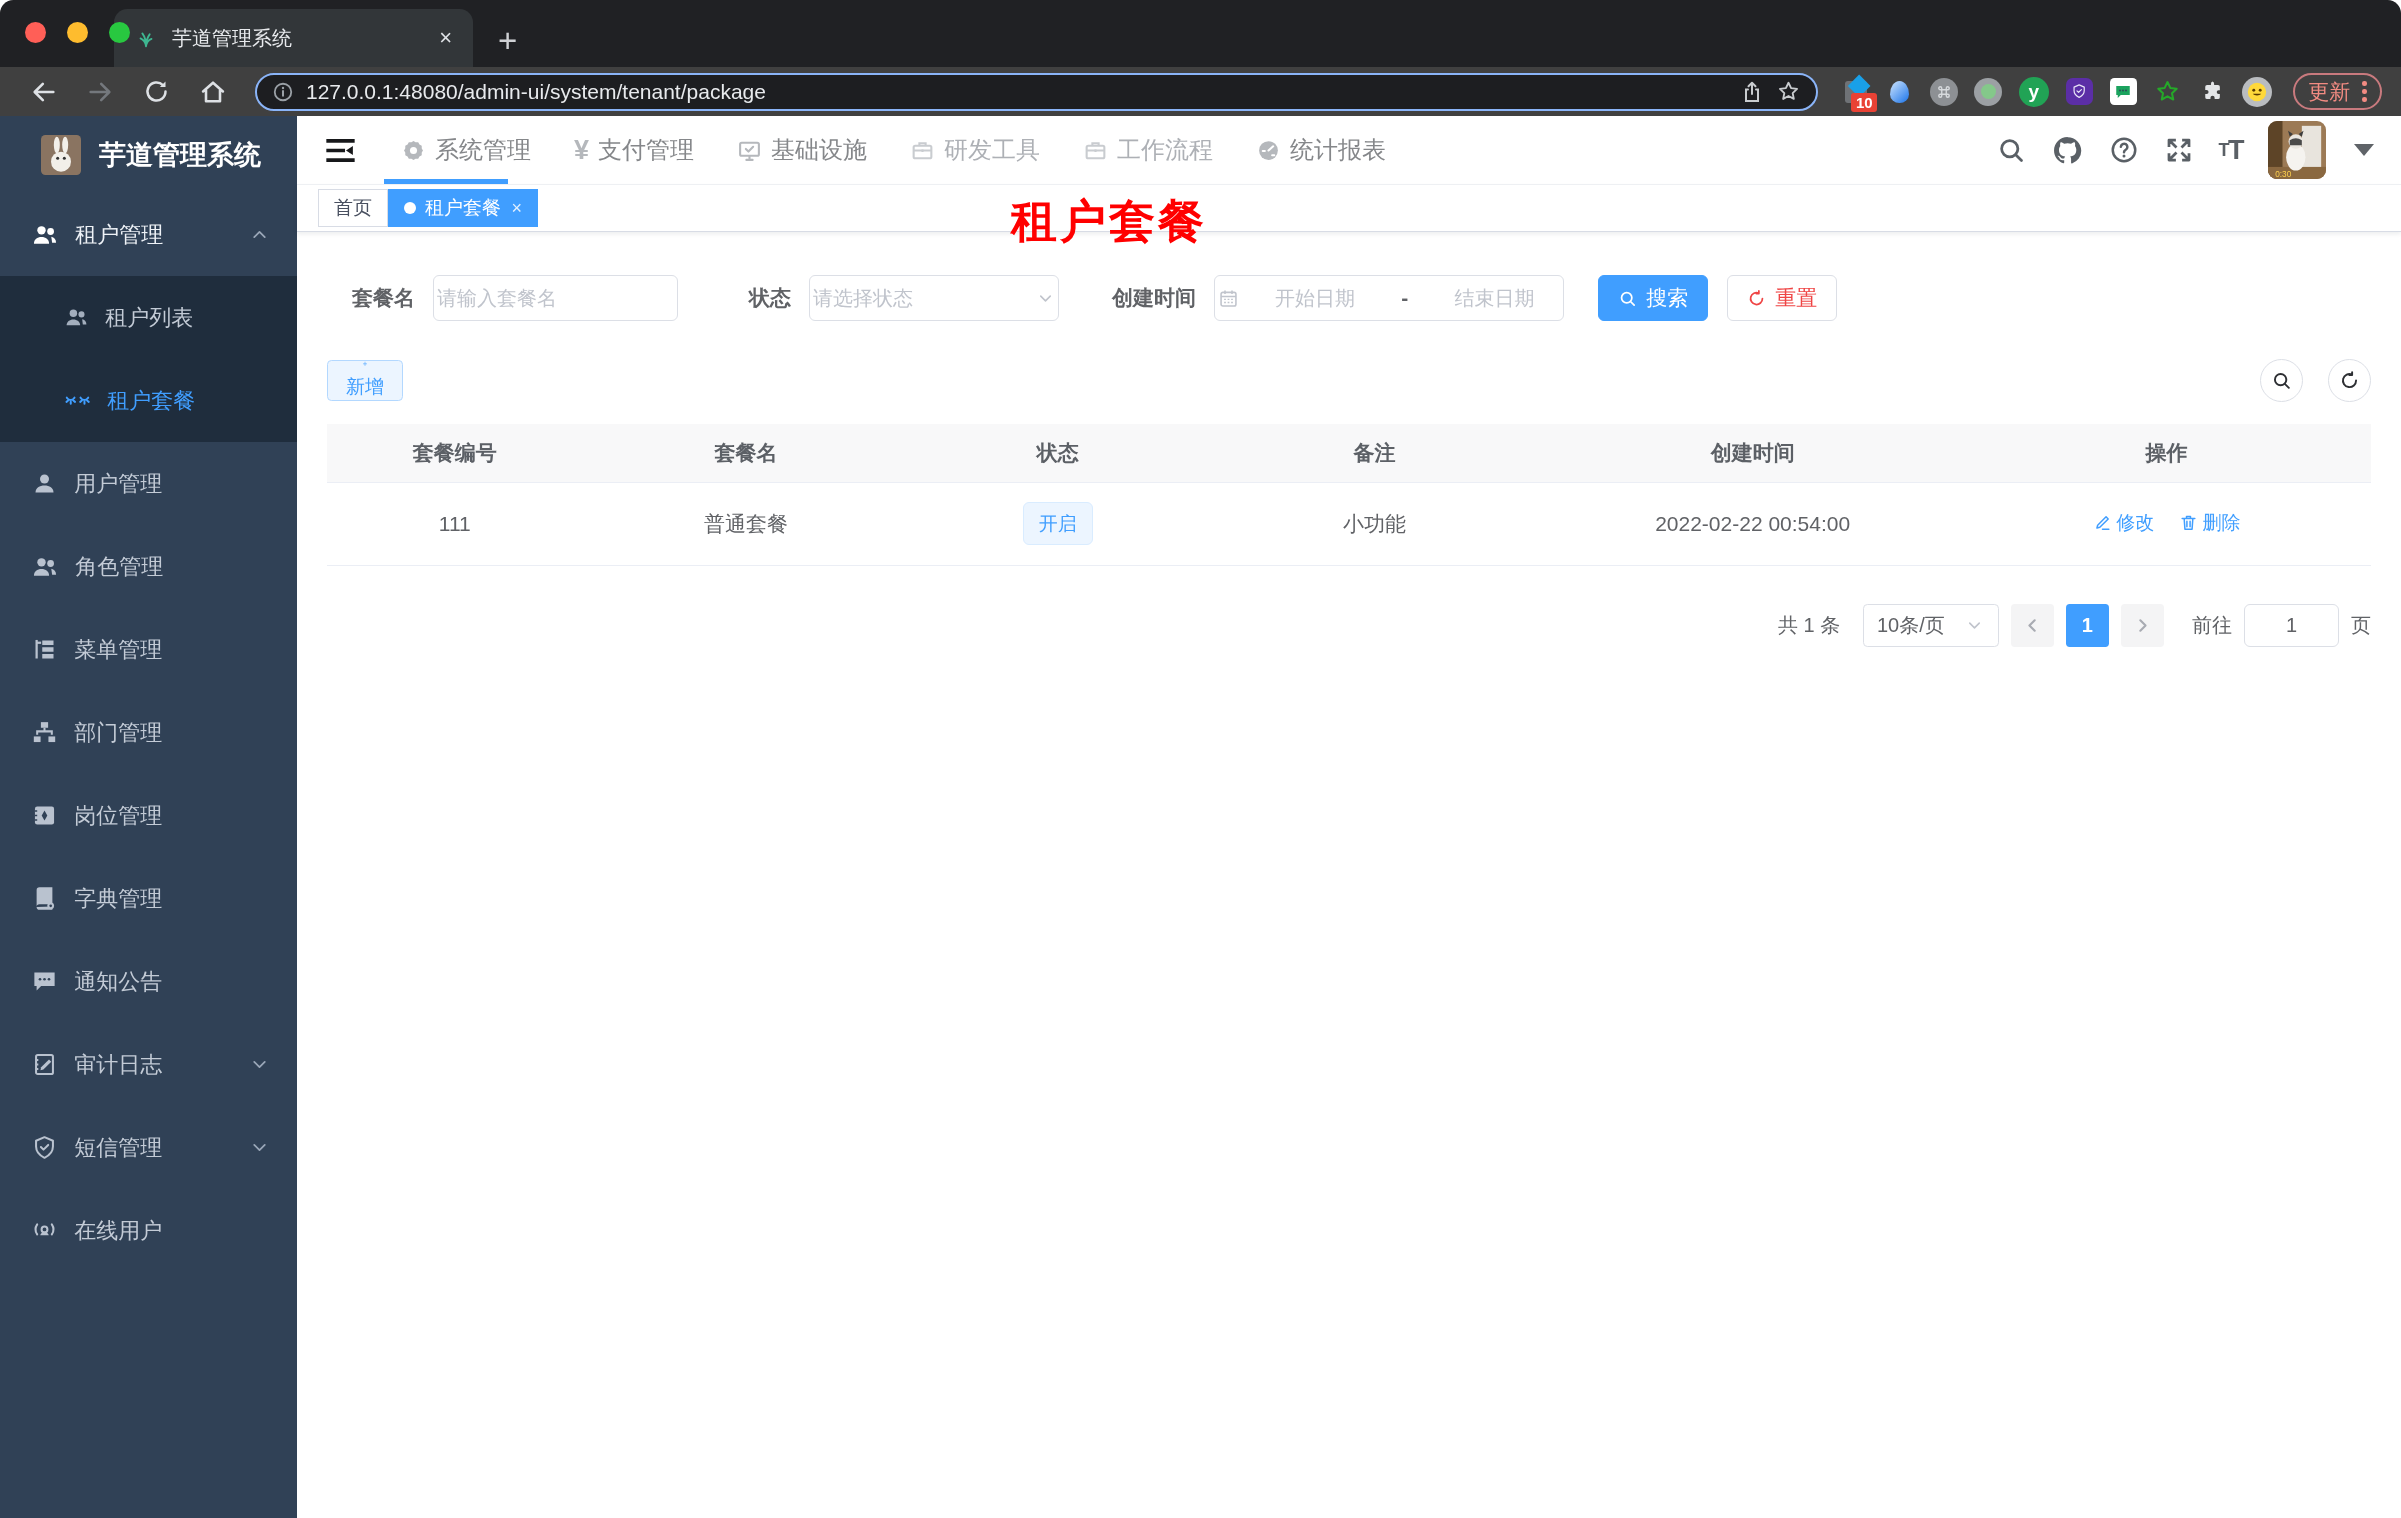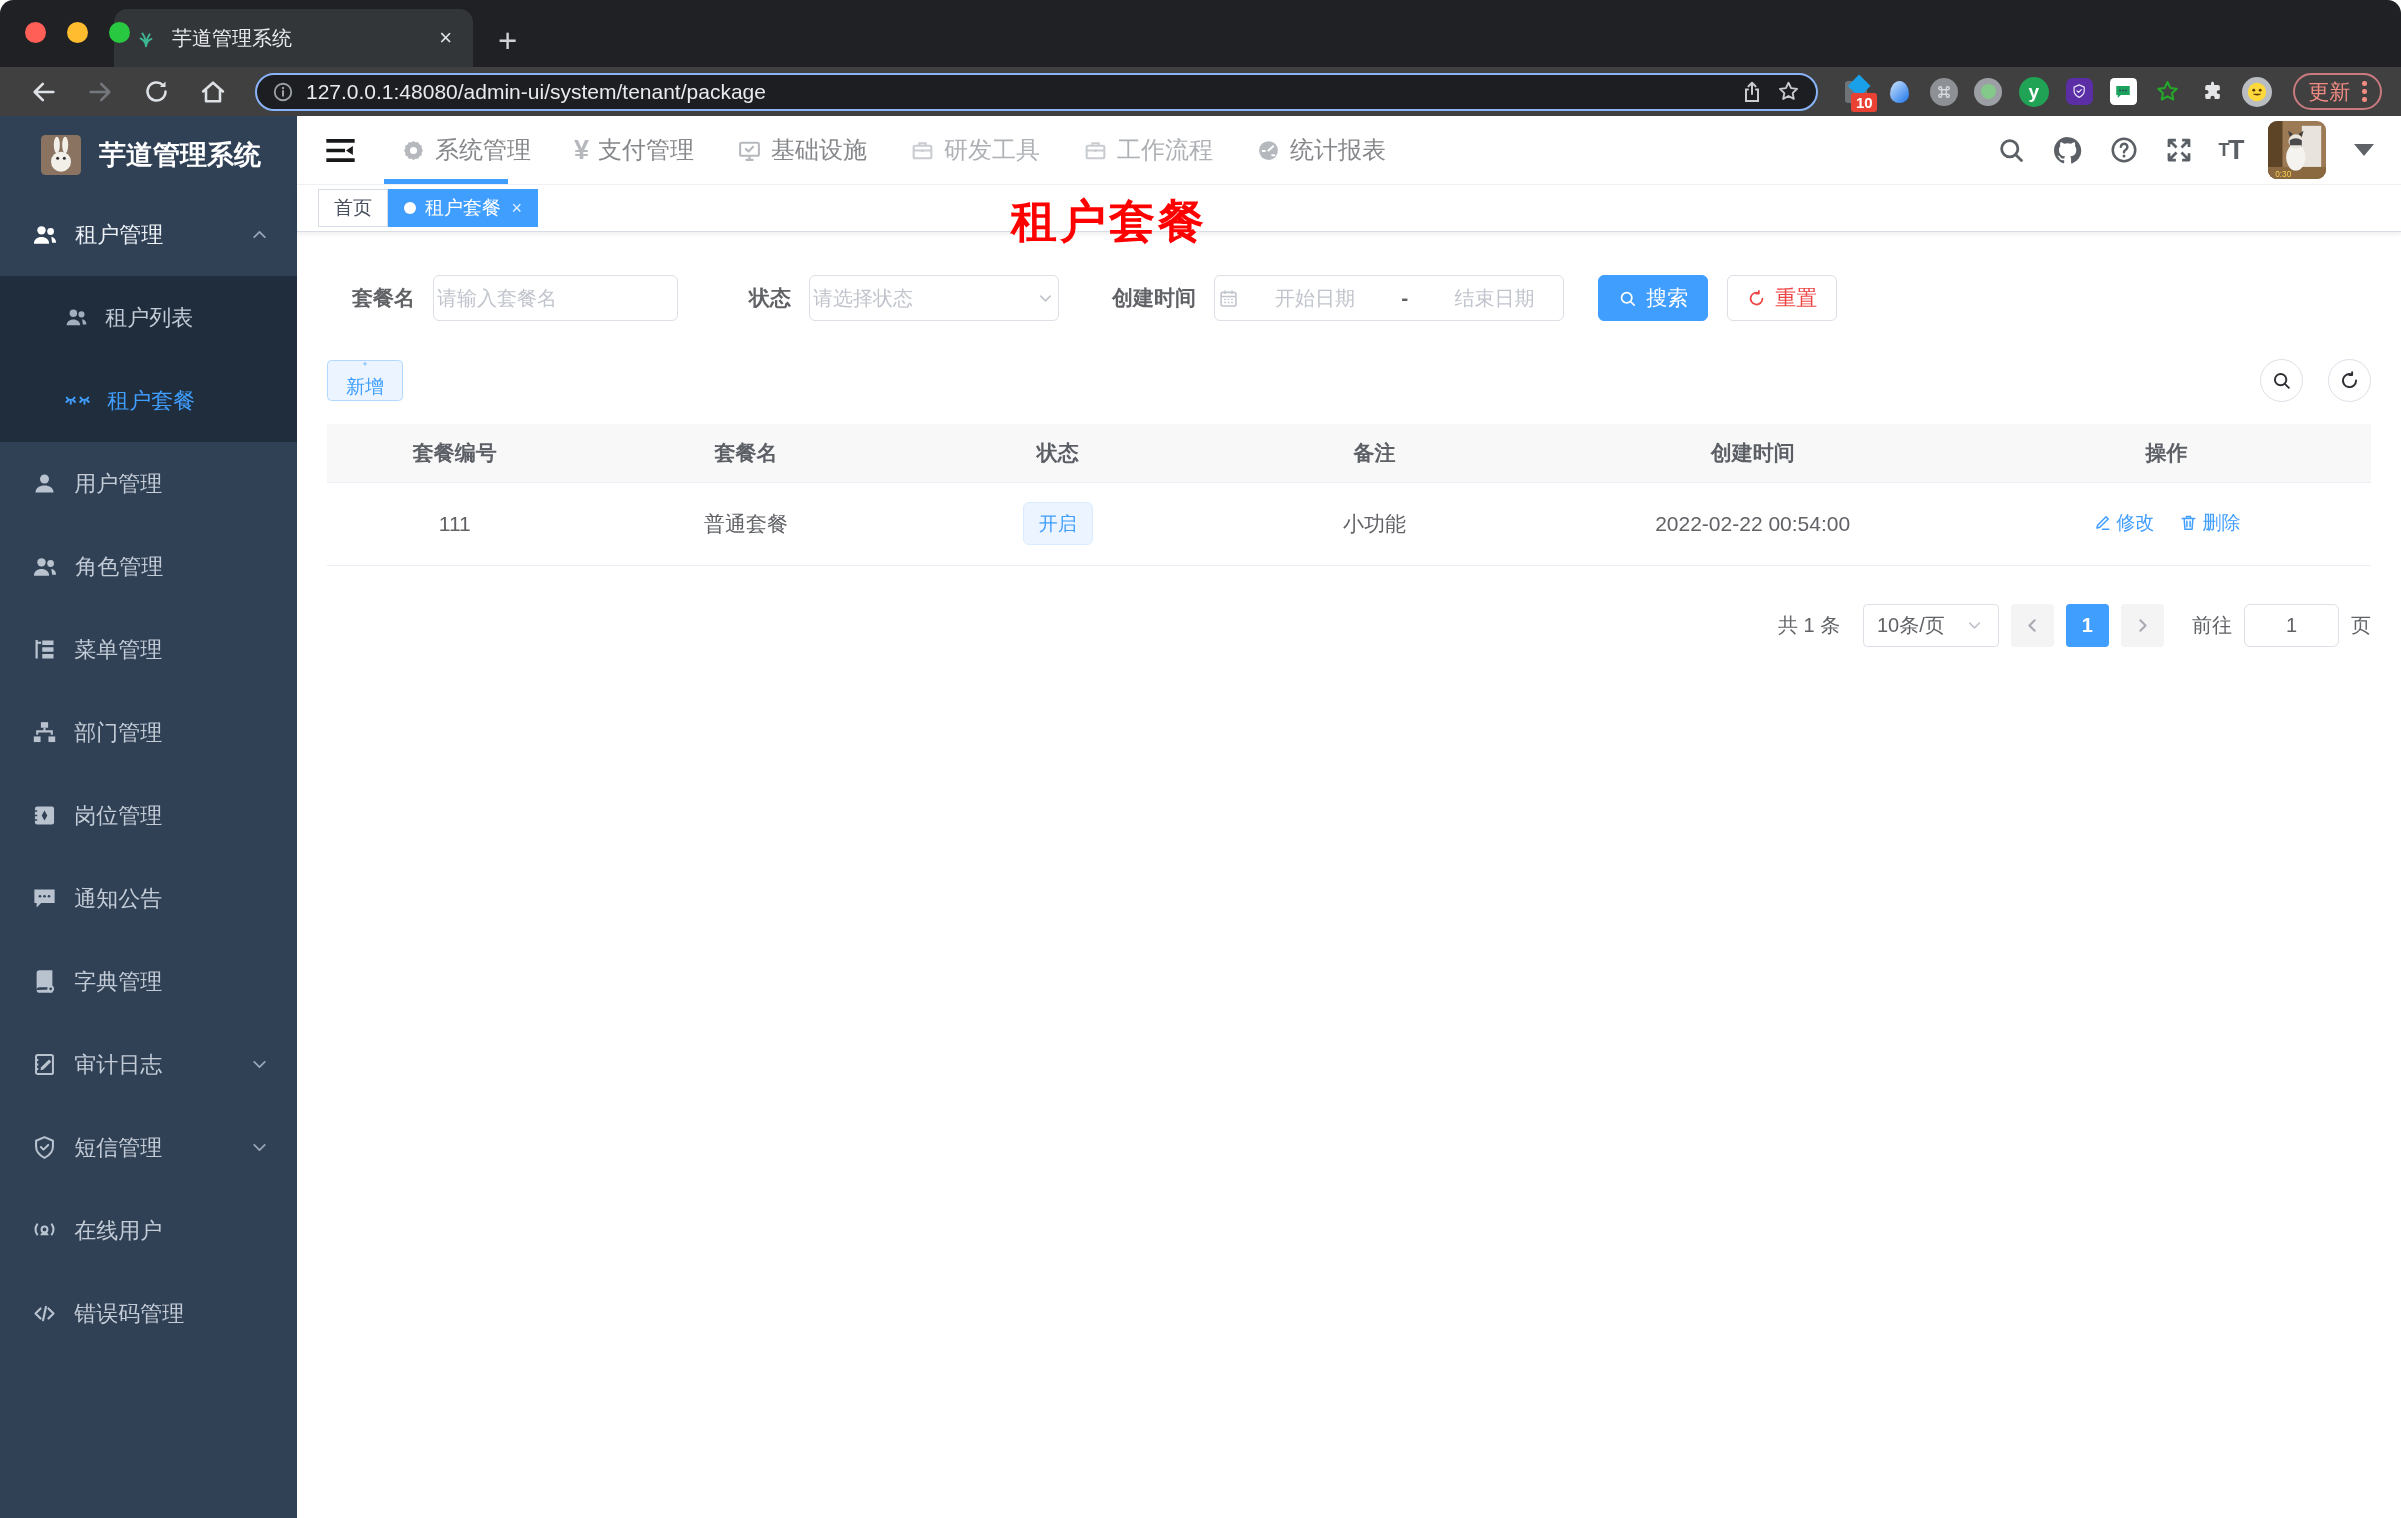--- a/index.html
+++ b/index.html
@@ -480,29 +480,29 @@
         <span class="lbl">部门管理</span>
       </div>
       <div class="mi plain">
         <svg width="27" height="27" style="color:#b9c2cf" viewBox="0 0 36 36">
             <use href="#i-badge"></use>
           </svg>
         <span class="lbl">岗位管理</span>
       </div>
       <div class="mi plain">
         <svg width="27" height="27" style="color:#b9c2cf" viewBox="0 0 36 36">
+            <use href="#i-dict"></use>
+          </svg>
+        <span class="lbl">字典管理</span>
+      </div>
+      <div class="mi plain">
+        <svg width="27" height="27" style="color:#b9c2cf" viewBox="0 0 36 36">
             <use href="#i-chat"></use>
           </svg>
         <span class="lbl">通知公告</span>
-      </div>
-      <div class="mi plain">
-        <svg width="27" height="27" style="color:#b9c2cf" viewBox="0 0 36 36">
-            <use href="#i-dict"></use>
-          </svg>
-        <span class="lbl">字典管理</span>
       </div>
       <div class="mi plain">
         <svg width="27" height="27" style="color:#b9c2cf" viewBox="0 0 36 36">
             <use href="#i-audit"></use>
           </svg>
         <span class="lbl">审计日志</span>
         <svg class="chev" width="21" height="21" viewBox="0 0 28 28">
             <use href="#i-chev-down"></use>
           </svg>
       </div>
@@ -513,26 +513,20 @@
         <span class="lbl">短信管理</span>
         <svg class="chev" width="21" height="21" viewBox="0 0 28 28">
             <use href="#i-chev-down"></use>
           </svg>
       </div>
       <div class="mi plain">
         <svg width="27" height="27" style="color:#b9c2cf" viewBox="0 0 36 36">
             <use href="#i-online"></use>
           </svg>
         <span class="lbl">在线用户</span>
-      </div>
-      <div class="mi plain">
-        <svg width="27" height="27" style="color:#b9c2cf" viewBox="0 0 36 36">
-            <use href="#i-code"></use>
-          </svg>
-        <span class="lbl">错误码管理</span>
       </div>
     </aside>
 
     <div class="main">
       <header class="app-header">
         <span class="hamb">
             <svg width="33" height="33" viewBox="0 0 44 44">
               <use href="#i-collapse"></use>
             </svg>
           </span>

